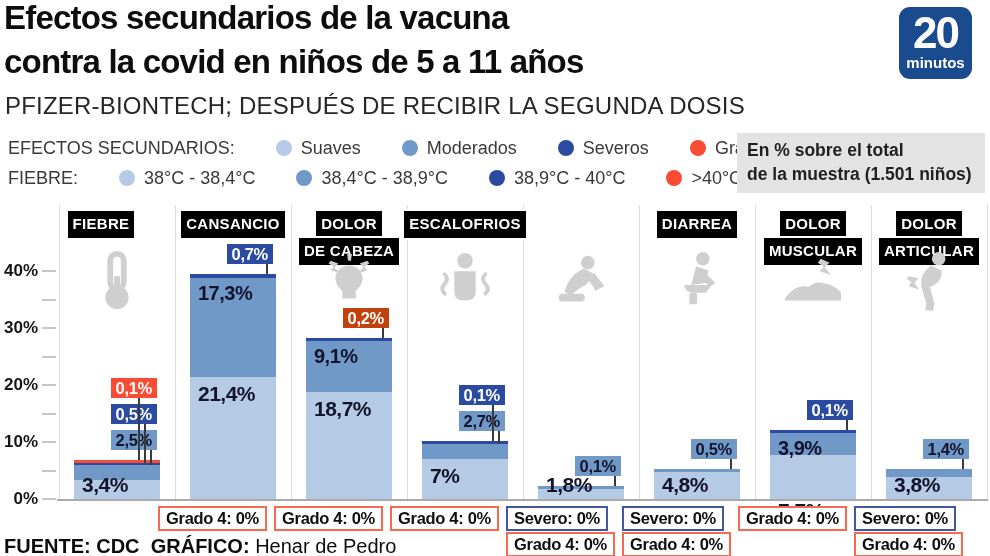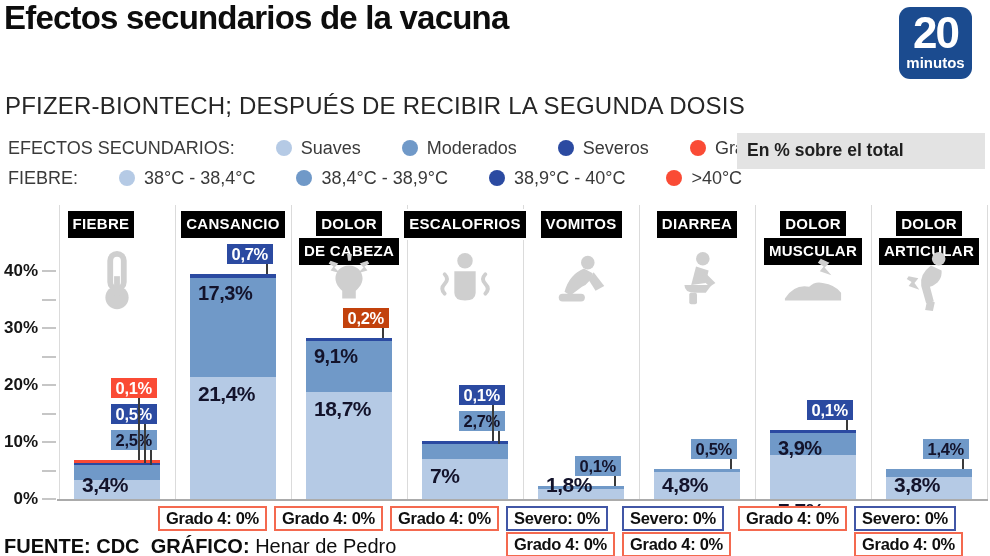--- a/index.html
+++ b/index.html
@@ -44,20 +44,21 @@
   .fbold{font-weight:700;}
   .fname{font-weight:400;}
 </style>
 </head>
 <body>
 
 <div class="page">
 
   <div class="abs title">
     <div>Efectos secundarios de la vacuna</div>
+    <div>contra la covid en niños de 5 a 11 años</div>
   </div>
 
   <div class="abs logo" id="logo" style="background: rgb(27, 75, 143);">
     <div class="logo-num">20</div>
     <div class="logo-word">minutos</div>
   </div>
 
   <div class="abs subtitle">PFIZER-BIONTECH; DESPUÉS DE RECIBIR LA SEGUNDA DOSIS</div>
 
   <div class="abs legend-row" id="legend-row1">
@@ -94,20 +95,21 @@
         <span>38,9°C - 40°C</span>
       </span>
       <span class="legend-item">
         <span class="legend-dot" style="background: rgb(250, 75, 53);"></span>
         <span>&gt;40°C</span>
       </span>
     </div>
 
   <div class="abs note-box" id="note-box" style="background: rgb(227, 227, 227);">
     <div>En % sobre el total</div>
+    <div>de la muestra (1.501 niños)</div>
   </div>
 
   <div class="abs" id="chart" style="left:0;top:0;width:990px;height:556px;">
       <div class="ytick" style="position: absolute; left: 42px; top: 498px; width: 14px;"></div>
       <div class="ylabel" style="position: absolute; left: 0px; top: 489px;">0%</div>
       <div class="ytick" style="position: absolute; left: 42px; top: 469.5px; width: 14px;"></div>
       <div class="ytick" style="position: absolute; left: 42px; top: 441px; width: 14px;"></div>
       <div class="ylabel" style="position: absolute; left: 0px; top: 432px;">10%</div>
       <div class="ytick" style="position: absolute; left: 42px; top: 412.5px; width: 14px;"></div>
       <div class="ytick" style="position: absolute; left: 42px; top: 384px; width: 14px;"></div>
@@ -201,23 +203,20 @@
       </div>
       <div style="position: absolute; left: 422px; top: 459.1px; width: 86px; height: 39.9px; background: rgb(181, 202, 229);"></div>
       <div style="position: absolute; left: 422px; top: 443.71px; width: 86px; height: 15.39px; background: rgb(112, 153, 200);"></div>
       <div style="position: absolute; left: 422px; top: 441.21px; width: 86px; height: 2.5px; background: rgb(43, 74, 161);"></div>
       <div class="val-bottom" style="position: absolute; left: 430px; top: 464.1px;">7%</div>
       <div class="float-box" style="position: absolute; right: 485px; top: 411.21px; background: rgb(112, 153, 200); color: rgb(19, 19, 43);">2,7%</div>
       <div class="leader" style="position: absolute; left: 498px; top: 431.21px; height: 12.5px;"></div>
       <div class="float-box" style="position: absolute; right: 485px; top: 385.21px; background: rgb(43, 74, 161); color: rgb(255, 255, 255);">0,1%</div>
       <div class="leader" style="position: absolute; left: 492px; top: 405.21px; height: 36px;"></div>
       <div class="note-row" style="position: absolute; left: 390px; top: 506px;"><span class="note-pill" style="border-color: rgb(244, 105, 79);">Grado 4: 0%</span></div>
-      <div class="col-header" style="position: absolute; left: 516px; top: 211px;">
-        <div><span class="hdr-line">VOMITOS</span></div>
-      </div>
       <div class="icon-box" style="position: absolute; left: 550px; top: 250px; width: 62px; height: 64px;">
         <svg viewBox="0 0 64 64" fill="#CFCFCF">
           <circle cx="39" cy="12" r="7"></circle>
           <path d="M15 42 q5 -18 20 -24 l9 5 q-2 10 -11 14 l-12 9 Z"></path>
           <rect x="9" y="44" width="27" height="8" rx="4"></rect>
           <path d="M45 22 l11 14 -9 5 -7 -11 Z"></path>
         </svg>
       </div>
       <div style="position: absolute; left: 538px; top: 488.74px; width: 86px; height: 10.26px; background: rgb(181, 202, 229);"></div>
       <div style="position: absolute; left: 538px; top: 486.24px; width: 86px; height: 2.5px; background: rgb(112, 153, 200);"></div>

